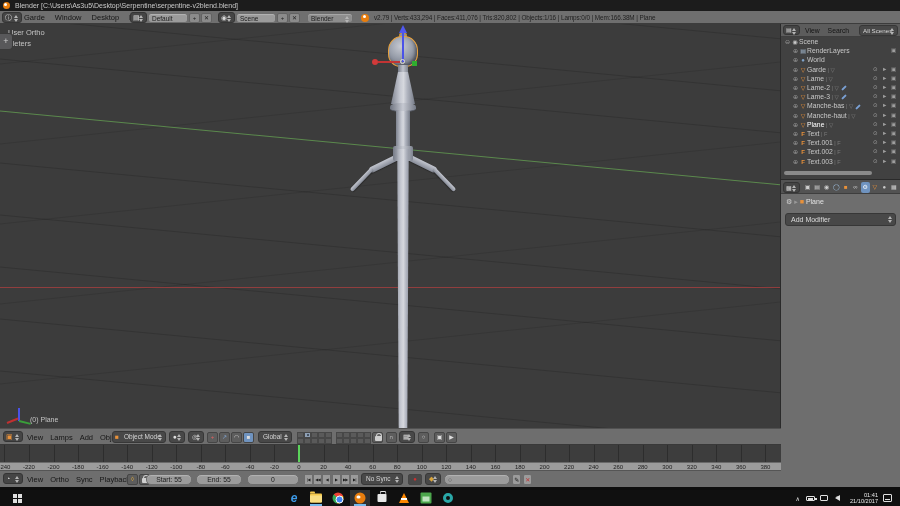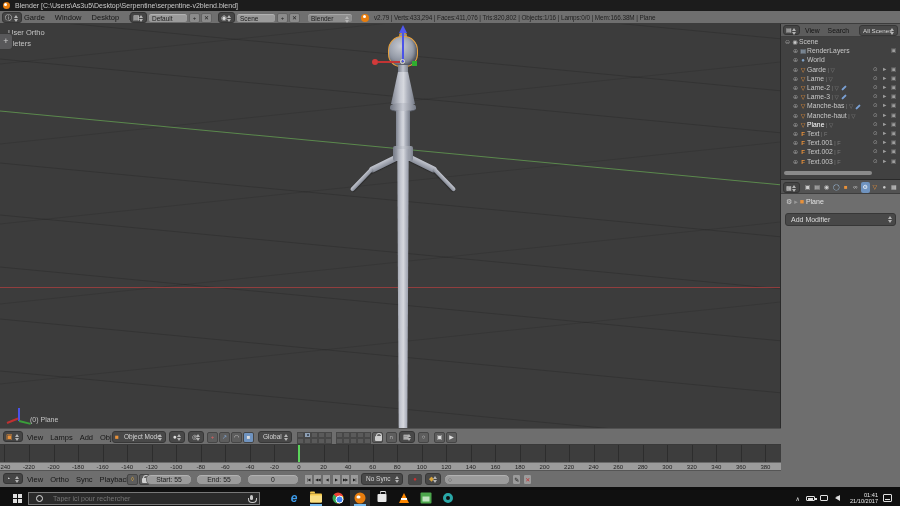--- a/index.html
+++ b/index.html
@@ -476,25 +476,20 @@
       </div>
   </div>
 
   <div class="abs" style="left:781px;top:490px;width:0;height:0"></div>
   <div class="winedge"></div>
 
   <div class="taskbar">
     <div class="appslot" style="left:4px">
         <span class="win4"></span>
       </div>
-    <div class="searchbox">
-      <span class="cortana"></span>
-      <input placeholder="Taper ici pour rechercher" style="">
-      <span class="mic"></span>
-    </div>
     <div id="apps">
         <div class="appslot" style="left: 262px;">
           <span class="ic-c ti-task-view"></span>
         </div>
         <div class="appslot" style="left: 284px;">
           <span class="ic-c ti-edge">e</span>
         </div>
         <div class="appslot" style="left: 306px;">
           <span class="ic-c ti-explorer"></span>
           <span class="ul"></span>

